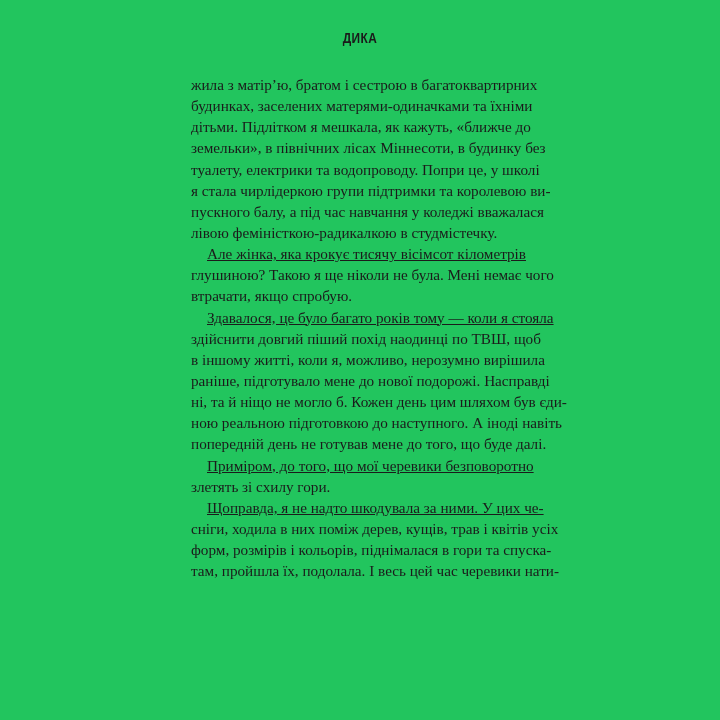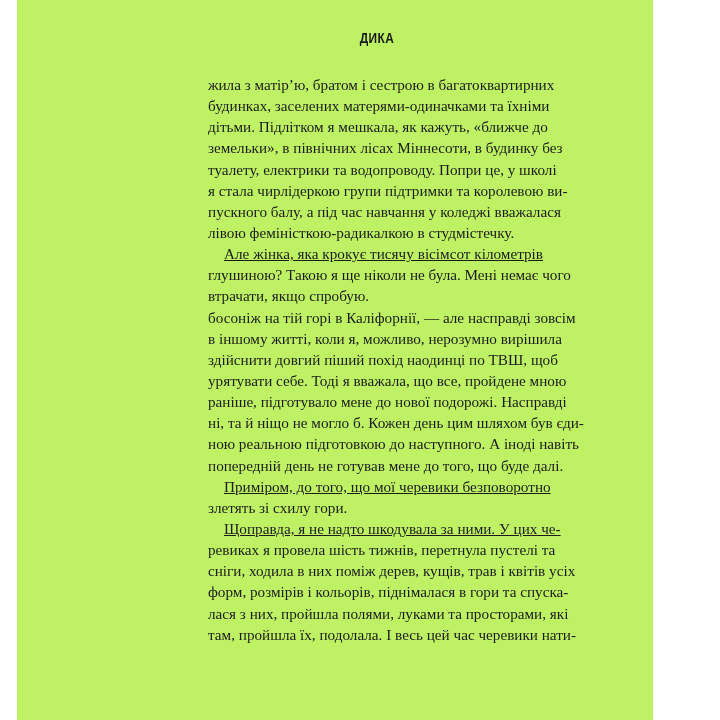--- a/index.html
+++ b/index.html
@@ -9,23 +9,22 @@
     }
     body {
       width: 720px;
       height: 720px;
       position: relative;
       overflow: hidden;
     }
     .page {
       position: absolute;
       left: 0; top: 0;
-      width: 636px; height: 720px;
-      background: #bef264;
-      margin-left: 17px;
+      width: 720px; height: 720px;
+      background: #22c55e;
     }
     .running-head {
       position: absolute;
       top: 30px;
       left: 0;
       width: 720px;
       text-align: center;
       font-family: "Liberation Sans", "DejaVu Sans", sans-serif;
       font-weight: bold;
       font-size: 14px;
@@ -79,38 +78,35 @@
       <span class="line last">лівою феміністкою-радикалкою в студмістечку.</span>
     </div>
 
     <div>
       <span class="line indent">Але жінка, яка крокує тисячу вісімсот кілометрів</span>
       <span class="line">глушиною? Такою я ще ніколи не була. Мені немає чого</span>
       <span class="line last">втрачати, якщо спробую.</span>
     </div>
 
     <div>
-      <span class="line">босоніж на тій горі в Каліфорнії, — але насправді зовсім</span>
+      <span class="line indent">Здавалося, це було багато років тому — коли я стояла</span>
+      <span class="line">здійснити довгий піший похід наодинці по ТВШ, щоб</span>
       <span class="line">в іншому житті, коли я, можливо, нерозумно вирішила</span>
-      <span class="line">здійснити довгий піший похід наодинці по ТВШ, щоб</span>
-      <span class="line">урятувати себе. Тоді я вважала, що все, пройдене мною</span>
       <span class="line">раніше, підготувало мене до нової подорожі. Насправді</span>
       <span class="line">ні, та й ніщо не могло б. Кожен день цим шляхом був єди-</span>
       <span class="line">ною реальною підготовкою до наступного. А іноді навіть</span>
       <span class="line last">попередній день не готував мене до того, що буде далі.</span>
     </div>
 
     <div>
       <span class="line indent">Приміром, до того, що мої черевики безповоротно</span>
       <span class="line last">злетять зі схилу гори.</span>
     </div>
 
     <div>
       <span class="line indent">Щоправда, я не надто шкодувала за ними. У цих че-</span>
-      <span class="line">ревиках я провела шість тижнів, перетнула пустелі та</span>
       <span class="line">сніги, ходила в них поміж дерев, кущів, трав і квітів усіх</span>
       <span class="line">форм, розмірів і кольорів, піднімалася в гори та спуска-</span>
-      <span class="line">лася з них, пройшла полями, луками та просторами, які</span>
       <span class="line">там, пройшла їх, подолала. І весь цей час черевики нати-</span>
 
     </div>
   </div>
 </div>
 
 </body></html>

